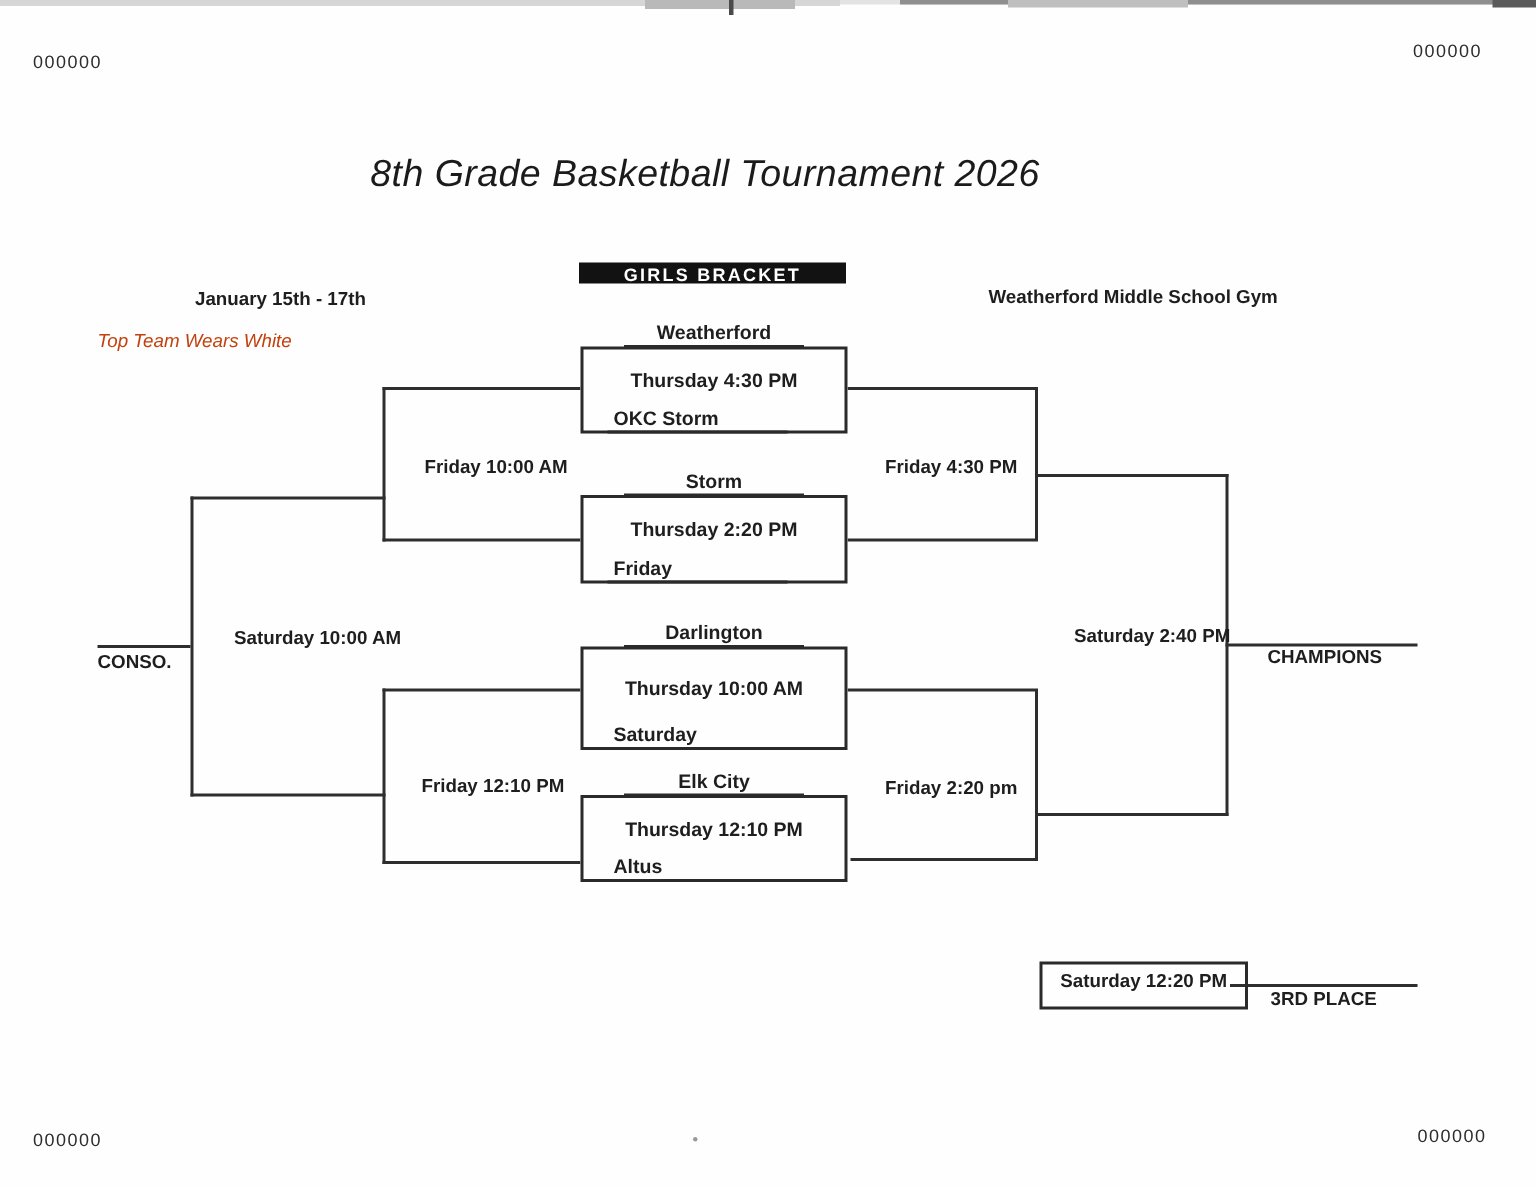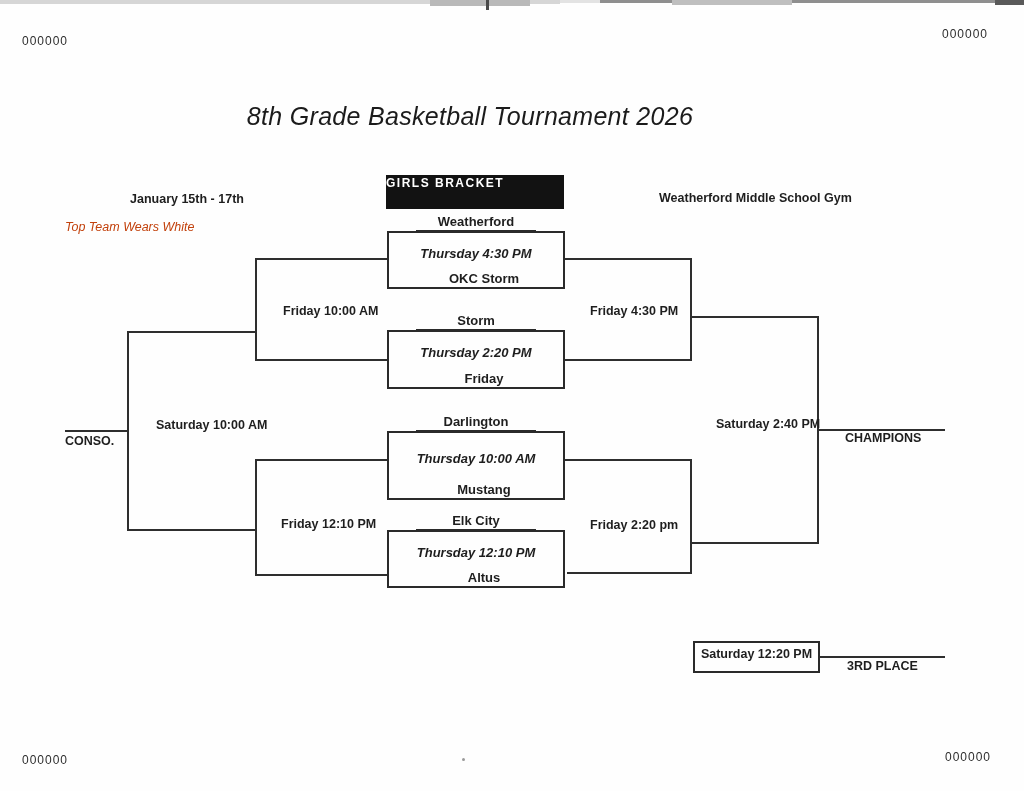--- a/index.html
+++ b/index.html
@@ -8,38 +8,38 @@
     font-family:"Liberation Sans", sans-serif;color:#1e1e1e;overflow:hidden;
   }
   
   .scan-strip{position:absolute;}
   
   .regmark{position:absolute;font-size:12px;color:#2d2d2d;letter-spacing:1px;}
   
   .title-block{position:absolute;left:0;top:100px;width:940px;text-align:center;}
   .title-line{font-style:italic;font-size:25px;line-height:33px;color:#1b1b1b;letter-spacing:0.3px;}
   
-  .banner{position:absolute;left:386px;top:175px;width:178px;height:34px;background:#121212;
-    color:#ffffff;font-size:12px;font-weight:bold;letter-spacing:1.5px;line-height:17px;}
+  .banner{position:absolute;left:386px;top:175px;width:178px;height:14px;background:#121212;
+    color:#ffffff;font-size:12px;font-weight:bold;letter-spacing:1.5px;text-align:center;line-height:17px;}
   .hdr-label{position:absolute;font-size:12.5px;font-weight:bold;white-space:nowrap;}
   .hdr-note{position:absolute;font-size:12.5px;font-style:italic;white-space:nowrap;color:#c2410c;}
   
   .bl{position:absolute;background:#2e2e2e;}
   
   .game{position:absolute;left:387px;width:178px;border:2px solid #2a2a2a;background:#fefefe;box-sizing:border-box;}
   .team-top{position:absolute;left:0;right:0;bottom:calc(100% + 1px);text-align:center;}
   .team-top span, .team-bottom span{
     display:inline-block;min-width:112px;font-size:13px;font-weight:bold;
     border-bottom:2px solid #2a2a2a;padding:0 4px 1px 4px;margin-top:10px;}
   .game-time{position:absolute;left:0;right:0;top:0;bottom:14px;display:flex;align-items:center;justify-content:center;
-    font-size:13px;font-weight:bold;font-style:italic;}
-  .team-bottom{position:absolute;left:16px;right:0;bottom:-2px;text-align:center;}
+    font-size:13px;font-weight:bold;}
+  .team-bottom{position:absolute;left:16px;right:0;bottom:-2px;text-align:left;}
   .slot-label{position:absolute;font-size:12.5px;font-weight:bold;white-space:nowrap;}
   
-  .third-box{position:absolute;left:693px;top:641px;width:127px;height:32px;border:2px solid #2a2a2a;
+  .third-box{position:absolute;left:693px;top:641px;width:139px;height:32px;border:2px solid #2a2a2a;
     box-sizing:border-box;text-align:center;}
   .third-box span{font-size:12.5px;font-weight:bold;line-height:17px;display:inline-block;padding-top:3px;}
   .dot{position:absolute;background:#9a9a9a;border-radius:50%;}
 </style>
 </head>
 <body>
 
 <div class="sheet">
 
   <div class="scan-strip" style="left:0;top:0;width:1024px;height:3px;background:#e3e3e3;"></div>
@@ -97,21 +97,21 @@
 
   <div class="game" style="top:330px;height:59px;">
     <div class="team-top"><span>Storm</span></div>
     <div class="game-time">Thursday 2:20 PM</div>
     <div class="team-bottom"><span>Friday</span></div>
   </div>
 
   <div class="game" style="top:431px;height:69px;">
     <div class="team-top"><span>Darlington</span></div>
     <div class="game-time">Thursday 10:00 AM</div>
-    <div class="team-bottom"><span>Mustang</span></div>
+    <div class="team-bottom"><span>Saturday</span></div>
   </div>
 
   <div class="game" style="top:530px;height:58px;">
     <div class="team-top"><span>Elk City</span></div>
     <div class="game-time">Thursday 12:10 PM</div>
     <div class="team-bottom"><span>Altus</span></div>
   </div>
 
   <div class="slot-label" style="left:283px;top:304px;">Friday 10:00 AM</div>
   <div class="slot-label" style="left:281px;top:517px;">Friday 12:10 PM</div>

